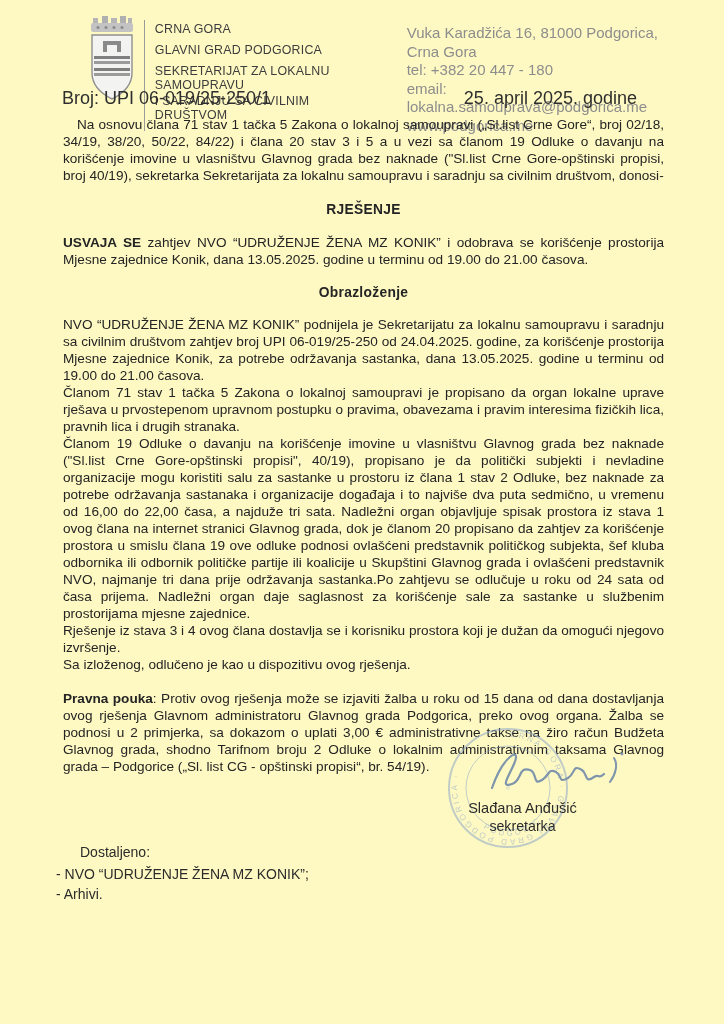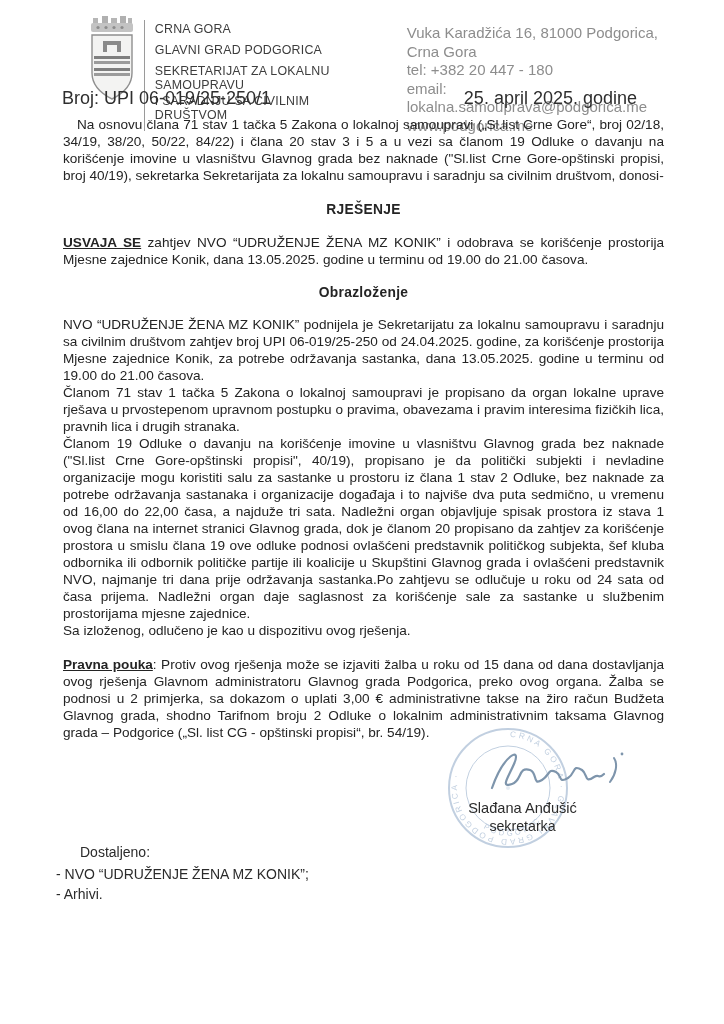--- a/index.html
+++ b/index.html
@@ -1,19 +1,19 @@
 <!DOCTYPE html>
 <html><head>
 <meta charset="utf-8">
 <style>
   html,body{margin:0;padding:0;background:#e8e8e8;}
   .page{
     position:relative;
     width:724px;height:1024px;
-    background:#ffffff;
+    background:#fef9c3;
     margin:0 auto;
     overflow:hidden;
     font-family:"Liberation Sans", sans-serif;
     color:#242424;
   }
   
   .letterhead{position:absolute;top:16px;left:88px;right:40px;display:flex;}
   .coa{width:48px;height:86px;flex:0 0 auto;}
   .head-divider{width:1px;background:#9a9a9a;margin:4px 10px 4px 8px;}
   .org-block{padding-top:6px;width:258px;}
@@ -28,21 +28,21 @@
   
   .doc-body{
     position:absolute;top:116px;left:63px;width:601px;
     font-size:13.6px;line-height:17px;text-align:justify;
     color:#242424;
   }
   .doc-body p{margin:0;}
   p.intro{text-indent:14px;margin-bottom:0;}
   .center-head{text-align:center;font-weight:bold;font-size:13.8px;letter-spacing:.3px;margin:17px 0 16px;}
   .center-head.obraz{margin:16px 0 15px;}
-  b.lead{font-weight:bold;text-decoration:underline;}
+  b.lead{font-weight:bold;}
   p.legal{margin-top:17px;}
   
   .stamp{position:absolute;left:443px;top:723px;width:130px;height:130px;opacity:.55;}
   .sig-scrawl{position:absolute;left:478px;top:744px;width:160px;height:58px;}
   .sig-block{position:absolute;left:425px;top:800px;width:195px;text-align:center;font-size:14.6px;color:#2b2b2b;}
   .sig-name{margin-bottom:2px;}
   .sig-title{font-size:14.2px;}
   
   .footer{position:absolute;left:56px;top:842px;font-size:14px;line-height:20px;color:#2b2b2b;}
   .footer .dl{margin-left:24px;margin-bottom:2px;}
@@ -102,20 +102,21 @@
 
     <div class="center-head">RJEŠENJE</div>
 
     <p><b class="lead">USVAJA SE</b><span> zahtjev NVO “UDRUŽENJE ŽENA MZ KONIK”  i odobrava se korišćenje prostorija Mjesne zajednice Konik, dana 13.05.2025. godine u terminu od 19.00 do 21.00 časova.</span></p>
 
     <div class="center-head obraz">Obrazloženje</div>
 
     <p>NVO “UDRUŽENJE ŽENA MZ KONIK” podnijela je Sekretarijatu za lokalnu samoupravu i saradnju sa civilnim društvom  zahtjev broj UPI 06-019/25-250 od 24.04.2025. godine, za korišćenje prostorija Mjesne zajednice Konik, za potrebe održavanja sastanka, dana 13.05.2025. godine u terminu od 19.00 do 21.00 časova.</p>
     <p>Članom 71 stav 1 tačka 5  Zakona o lokalnoj samoupravi je propisano da organ lokalne uprave rješava u prvostepenom upravnom postupku o pravima, obavezama i pravim interesima fizičkih lica, pravnih lica i drugih stranaka.</p>
     <p>Članom 19 Odluke o davanju na korišćenje imovine u vlasništvu Glavnog grada bez naknade ("Sl.list Crne Gore-opštinski propisi", 40/19), propisano je da politički subjekti i nevladine organizacije mogu koristiti salu za sastanke u prostoru iz člana 1 stav 2 Odluke, bez naknade za potrebe održavanja sastanaka i organizacije događaja i to najviše dva puta sedmično, u vremenu od 16,00 do 22,00 časa, a najduže tri sata. Nadležni organ objavljuje spisak prostora iz stava 1 ovog člana na internet stranici Glavnog grada, dok je članom 20 propisano  da zahtjev za korišćenje prostora u smislu člana 19 ove odluke podnosi ovlašćeni predstavnik političkog subjekta, šef kluba odbornika ili odbornik političke partije ili koalicije u Skupštini Glavnog grada i ovlašćeni predstavnik NVO, najmanje tri dana prije održavanja sastanka.Po zahtjevu se odlučuje u roku od 24 sata od časa prijema. Nadležni organ daje saglasnost za korišćenje sale za sastanke u službenim prostorijama mjesne zajednice.</p>
+    <p>Rješenje iz stava 3 i 4 ovog člana dostavlja se i korisniku prostora koji je dužan da omogući njegovo izvršenje.</p>
     <p>Sa izloženog, odlučeno je kao u dispozitivu ovog rješenja.</p>
 
     <p class="legal"><b class="lead">Pravna pouka</b><span>: Protiv ovog rješenja može se izjaviti žalba u roku od 15 dana od dana dostavljanja ovog rješenja Glavnom administratoru Glavnog grada Podgorica, preko ovog organa. Žalba se podnosi u 2 primjerka, sa dokazom o uplati 3,00 € administrativne takse na žiro račun Budžeta Glavnog grada, shodno Tarifnom broju 2 Odluke o lokalnim administrativnim taksama Glavnog grada – Podgorice („Sl. list CG - opštinski propisi“, br. 54/19).</span></p>
   </div>
 
   <svg class="stamp" viewBox="0 0 130 130">
     <circle cx="65" cy="65" r="59" fill="none" stroke="#8fa9c7" stroke-width="2"></circle>
     <circle cx="65" cy="65" r="42" fill="none" stroke="#8fa9c7" stroke-width="1"></circle>
     <defs>
       <path id="ringPath" d="M65 14 a51 51 0 1 1 -0.01 0"></path>

